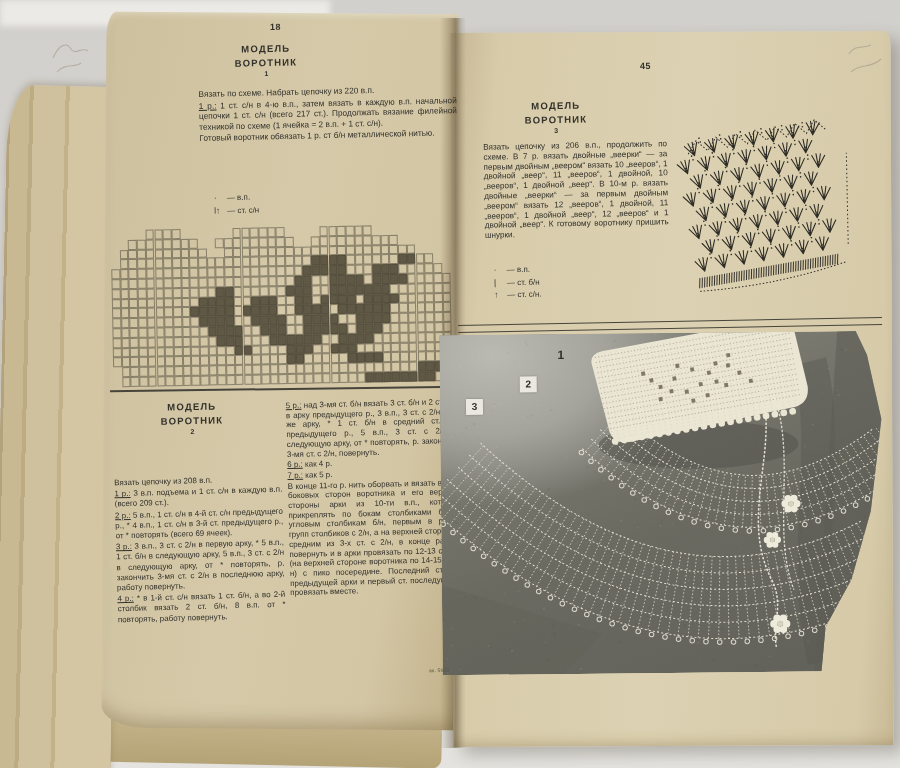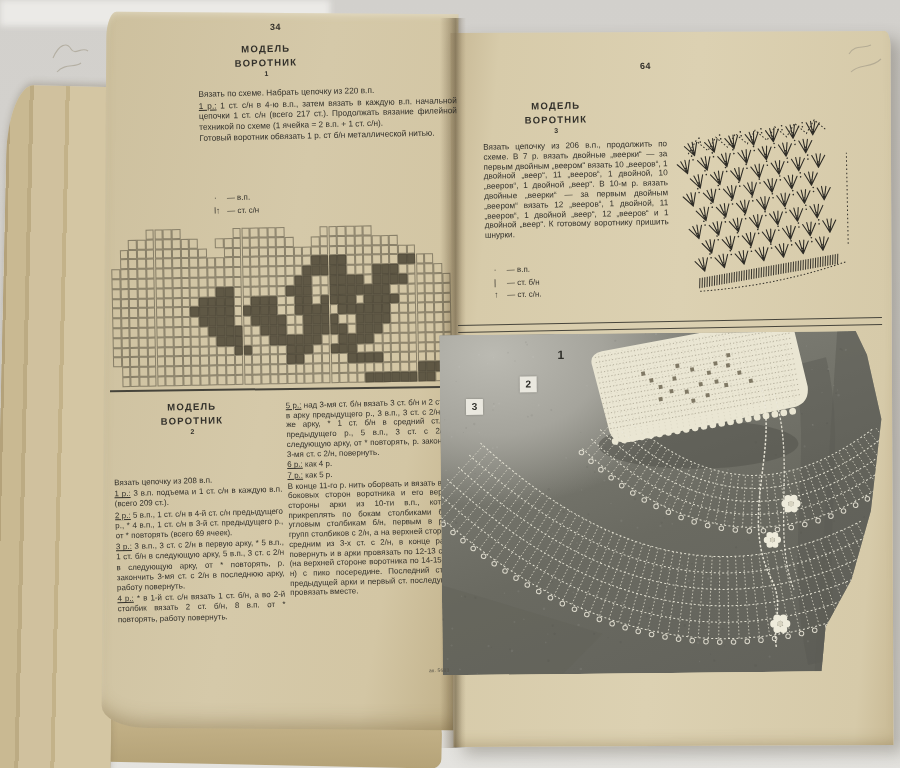--- a/index.html
+++ b/index.html
@@ -74,21 +74,21 @@
 
   <svg class="scribble" style="left:50px;top:36px;" width="60" height="46">
     <path d="M3,22 C9,8 17,6 21,13 C25,20 32,10 38,15 M7,36 C15,27 25,32 31,27" fill="none" stroke="#a19a88" stroke-width="1.1"></path>
   </svg>
   <svg class="scribble" style="left:845px;top:40px;" width="52" height="46">
     <path d="M4,14 C10,4 18,9 26,5 M6,32 C14,23 26,29 36,19" fill="none" stroke="#9e9786" stroke-width="1.1"></path>
   </svg>
 
   <div class="content">
 
-    <div class="pgnum" style="left:270px;top:22px;transform:rotate(-1deg);">34</div>
+    <div class="pgnum" style="left:270px;top:22px;transform:rotate(-1deg);">18</div>
 
     <div class="mtitle" style="left:196px;top:42px;width:140px;transform:rotate(-1.2deg);">
       <div class="tl">МОДЕЛЬ</div>
       <div class="tl">ВОРОТНИК</div>
       <div class="mnum">1</div>
     </div>
 
     <div class="tblock" style="left:199px;top:86px;width:258px;font-size:8.3px;line-height:10.6px;transform:rotate(-1.3deg);">
         <p>Вязать по схеме. Набрать цепочку из 220 в.п.</p>
         <p><span class="lead">1 р.:</span> 1 ст. с/н в 4-ю в.п., затем вязать в каждую в.п. начальной цепочки 1 ст. с/н (всего 217 ст.). Продолжать вязание филейной техникой по схеме (1 ячейка = 2 в.п. + 1 ст. с/н).</p>
@@ -700,21 +700,21 @@
         <p><span class="lead">4 р.:</span> * в 1-й ст. с/н вязать 1 ст. б/н, а во 2-й столбик вязать 2 ст. б/н, 8 в.п. от * повторять, работу повернуть.</p>
       </div>
 
     <div class="tblock" style="left:288px;top:399px;width:172px;font-size:8px;line-height:9.7px;transform:rotate(-1.4deg);">
         <p><span class="lead">5 р.:</span> над 3-мя ст. б/н вязать 3 ст. б/н и 2 ст. б/н в арку предыдущего р., 3 в.п., 3 ст. с 2/н в ту же арку, * 1 ст. б/н в средний ст. б/н предыдущего р., 5 в.п., 3 ст. с 2/н в следующую арку, от * повторять, р. закончить 3-мя ст. с 2/н, повернуть.</p>
         <p><span class="lead">6 р.:</span> как 4 р.</p>
         <p><span class="lead">7 р.:</span> как 5 р.</p>
         <p>В конце 11-го р. нить оборвать и вязать вдоль боковых сторон воротника и его верхней стороны арки из 10-ти в.п., которые прикреплять по бокам столбиками б/н к угловым столбикам б/н, первым в рядах групп столбиков с 2/н, а на верхней стороне к средним из 3-х ст. с 2/н, в конце работу повернуть и в арки провязать по 12-13 ст. б/н (на верхней стороне воротника по 14-15 ст б/н) с пико посередине. Последний ст. б/н предыдущей арки и первый ст. последующей провязать вместе.</p>
       </div>
 
-    <div class="pgnum" style="left:640px;top:61px;transform:rotate(-1deg);">64</div>
+    <div class="pgnum" style="left:640px;top:61px;transform:rotate(-1deg);">45</div>
 
     <div class="mtitle" style="left:486px;top:99px;width:140px;transform:rotate(-1deg);">
       <div class="tl">МОДЕЛЬ</div>
       <div class="tl">ВОРОТНИК</div>
       <div class="mnum">3</div>
     </div>
 
     <div class="tblock" style="left:484px;top:129px;width:184px;font-size:8.2px;line-height:9.8px;transform:rotate(-1.1deg);margin-top:12px;">
         <p>Вязать цепочку из 206 в.п., продолжить по схеме. В 7 р. вязать двойные „веерки“ — за первым двойным „веером“ вязать 10 „вееров“, 1 двойной „веер“, 11 „вееров“, 1 двойной, 10 „вееров“, 1 двойной „веер“. В 10-м р. вязать двойные „веерки“ — за первым двойным „веером“ вязать 12 „вееров“, 1 двойной, 11 „вееров“, 1 двойной „веер“, 12 „вееров“ и 1 двойной „веер“. К готовому воротнику пришить шнурки.</p>
       </div>

